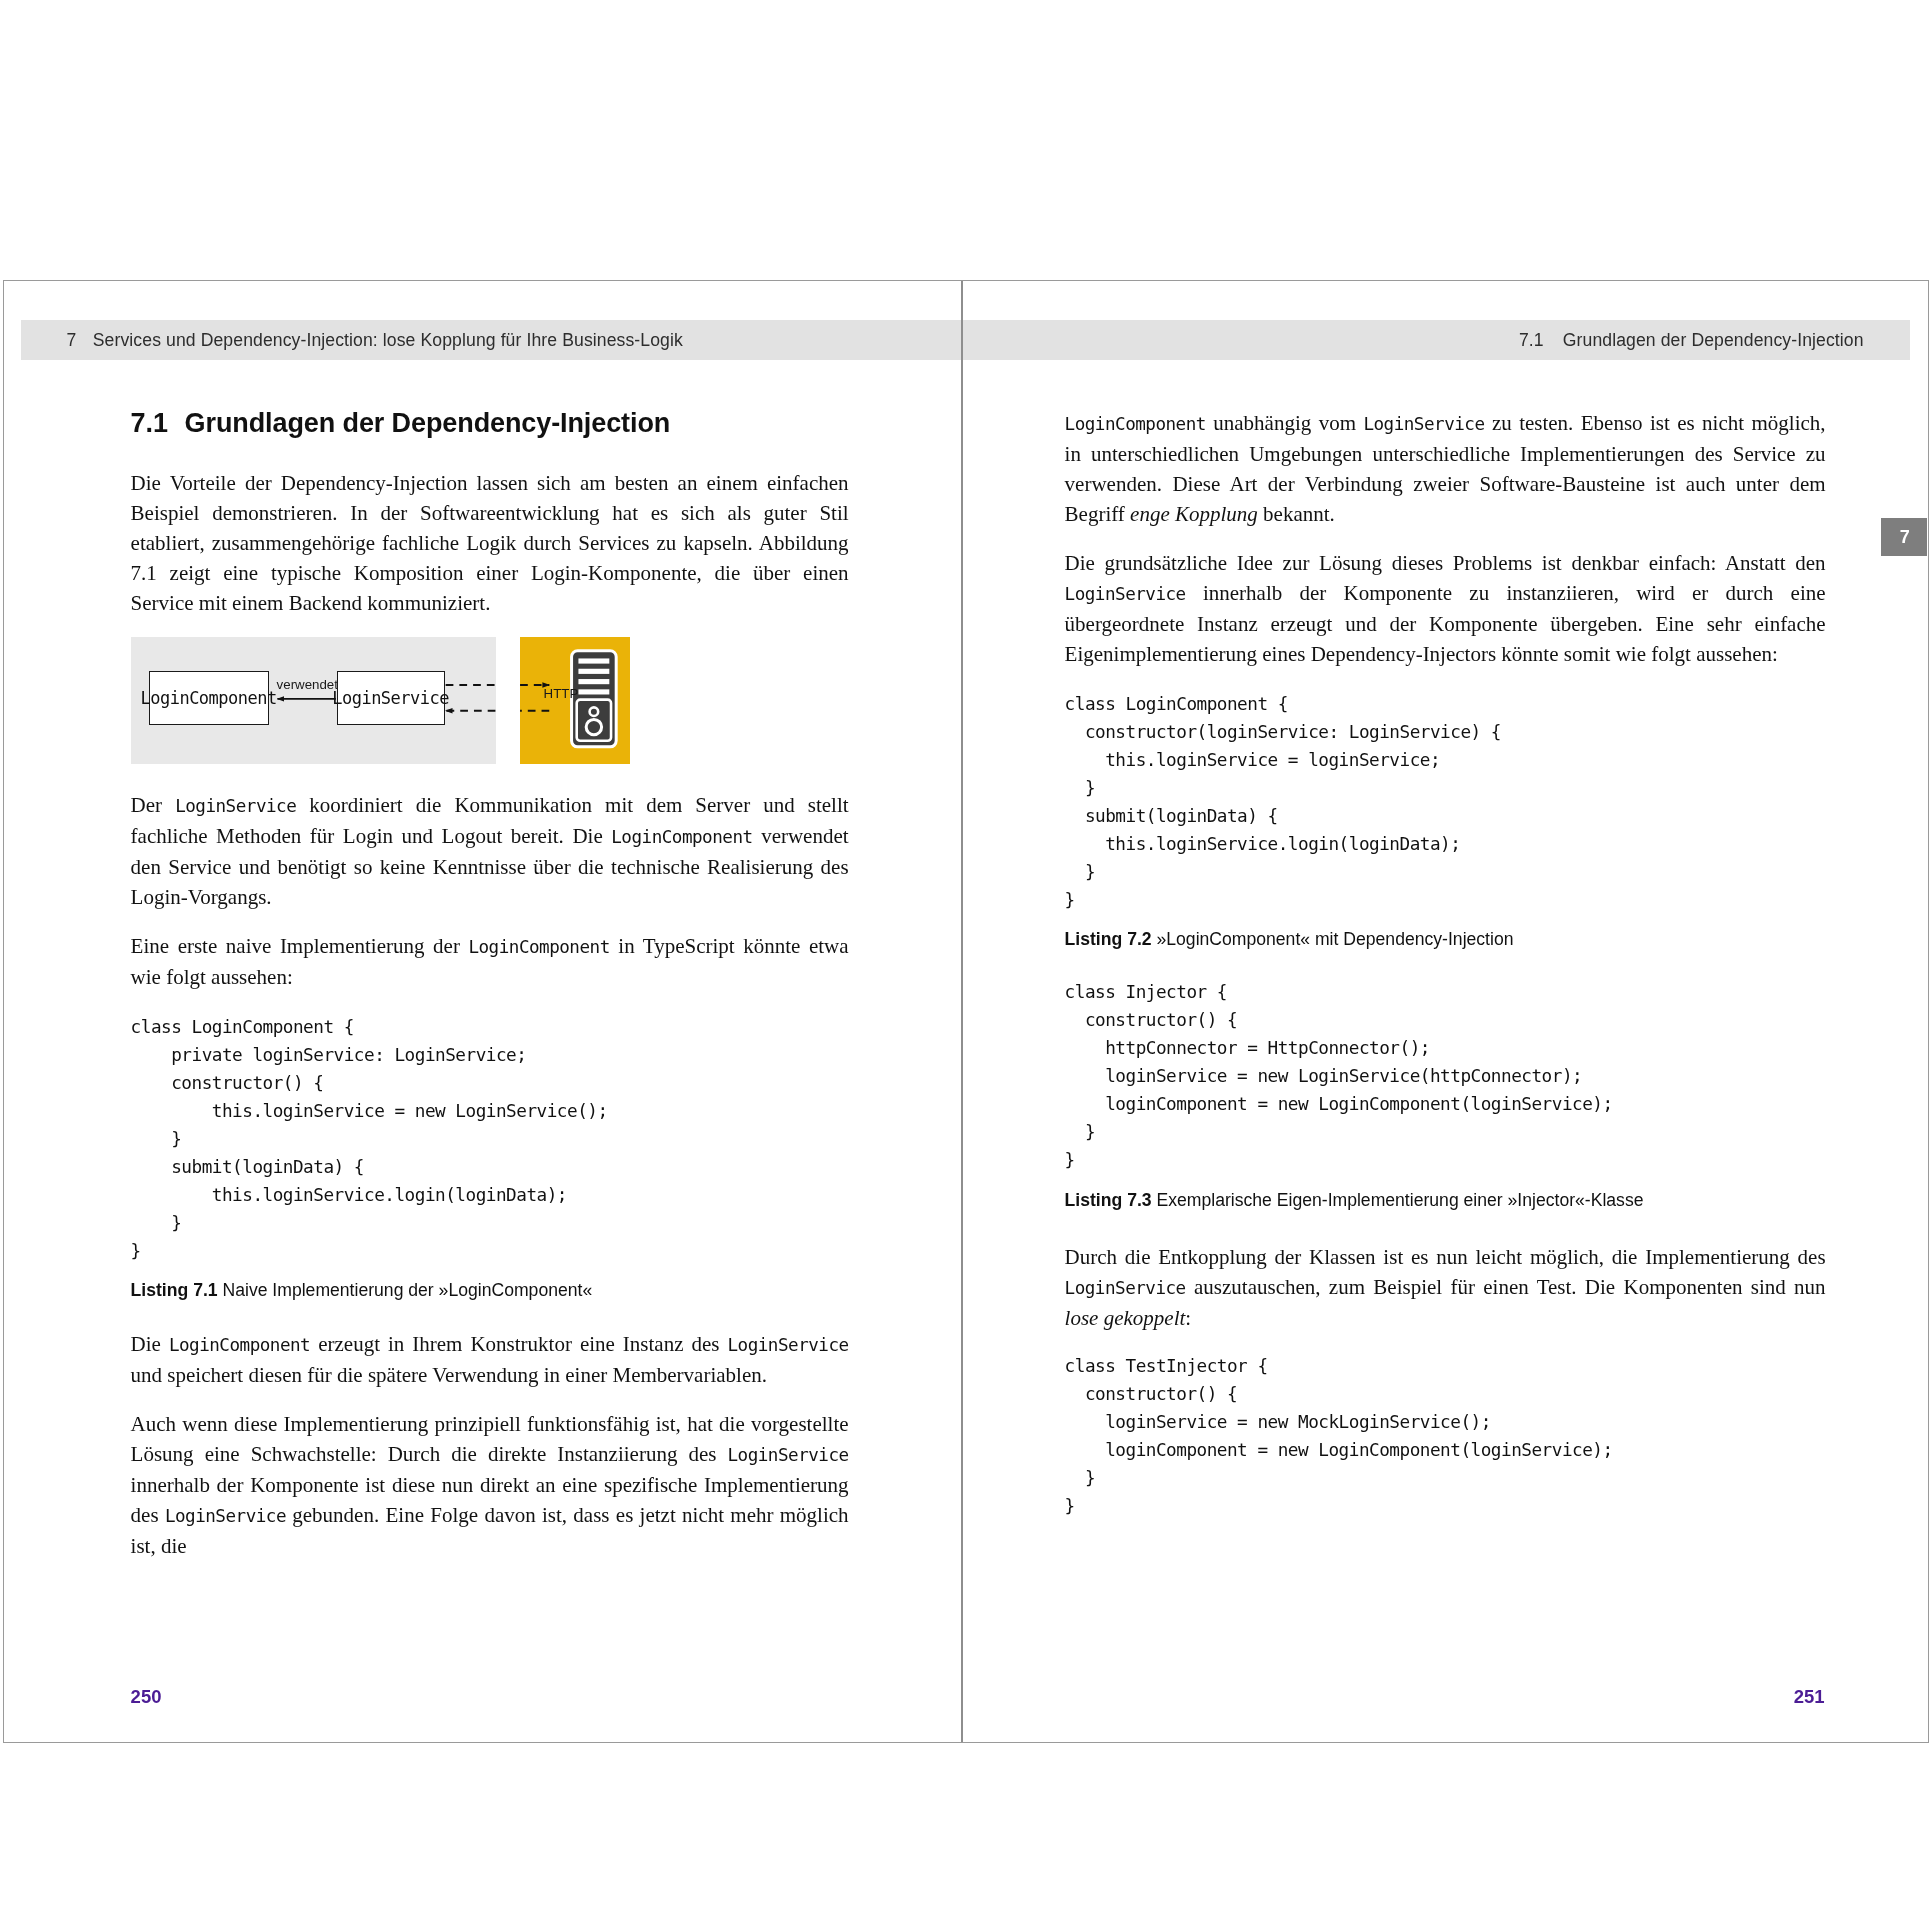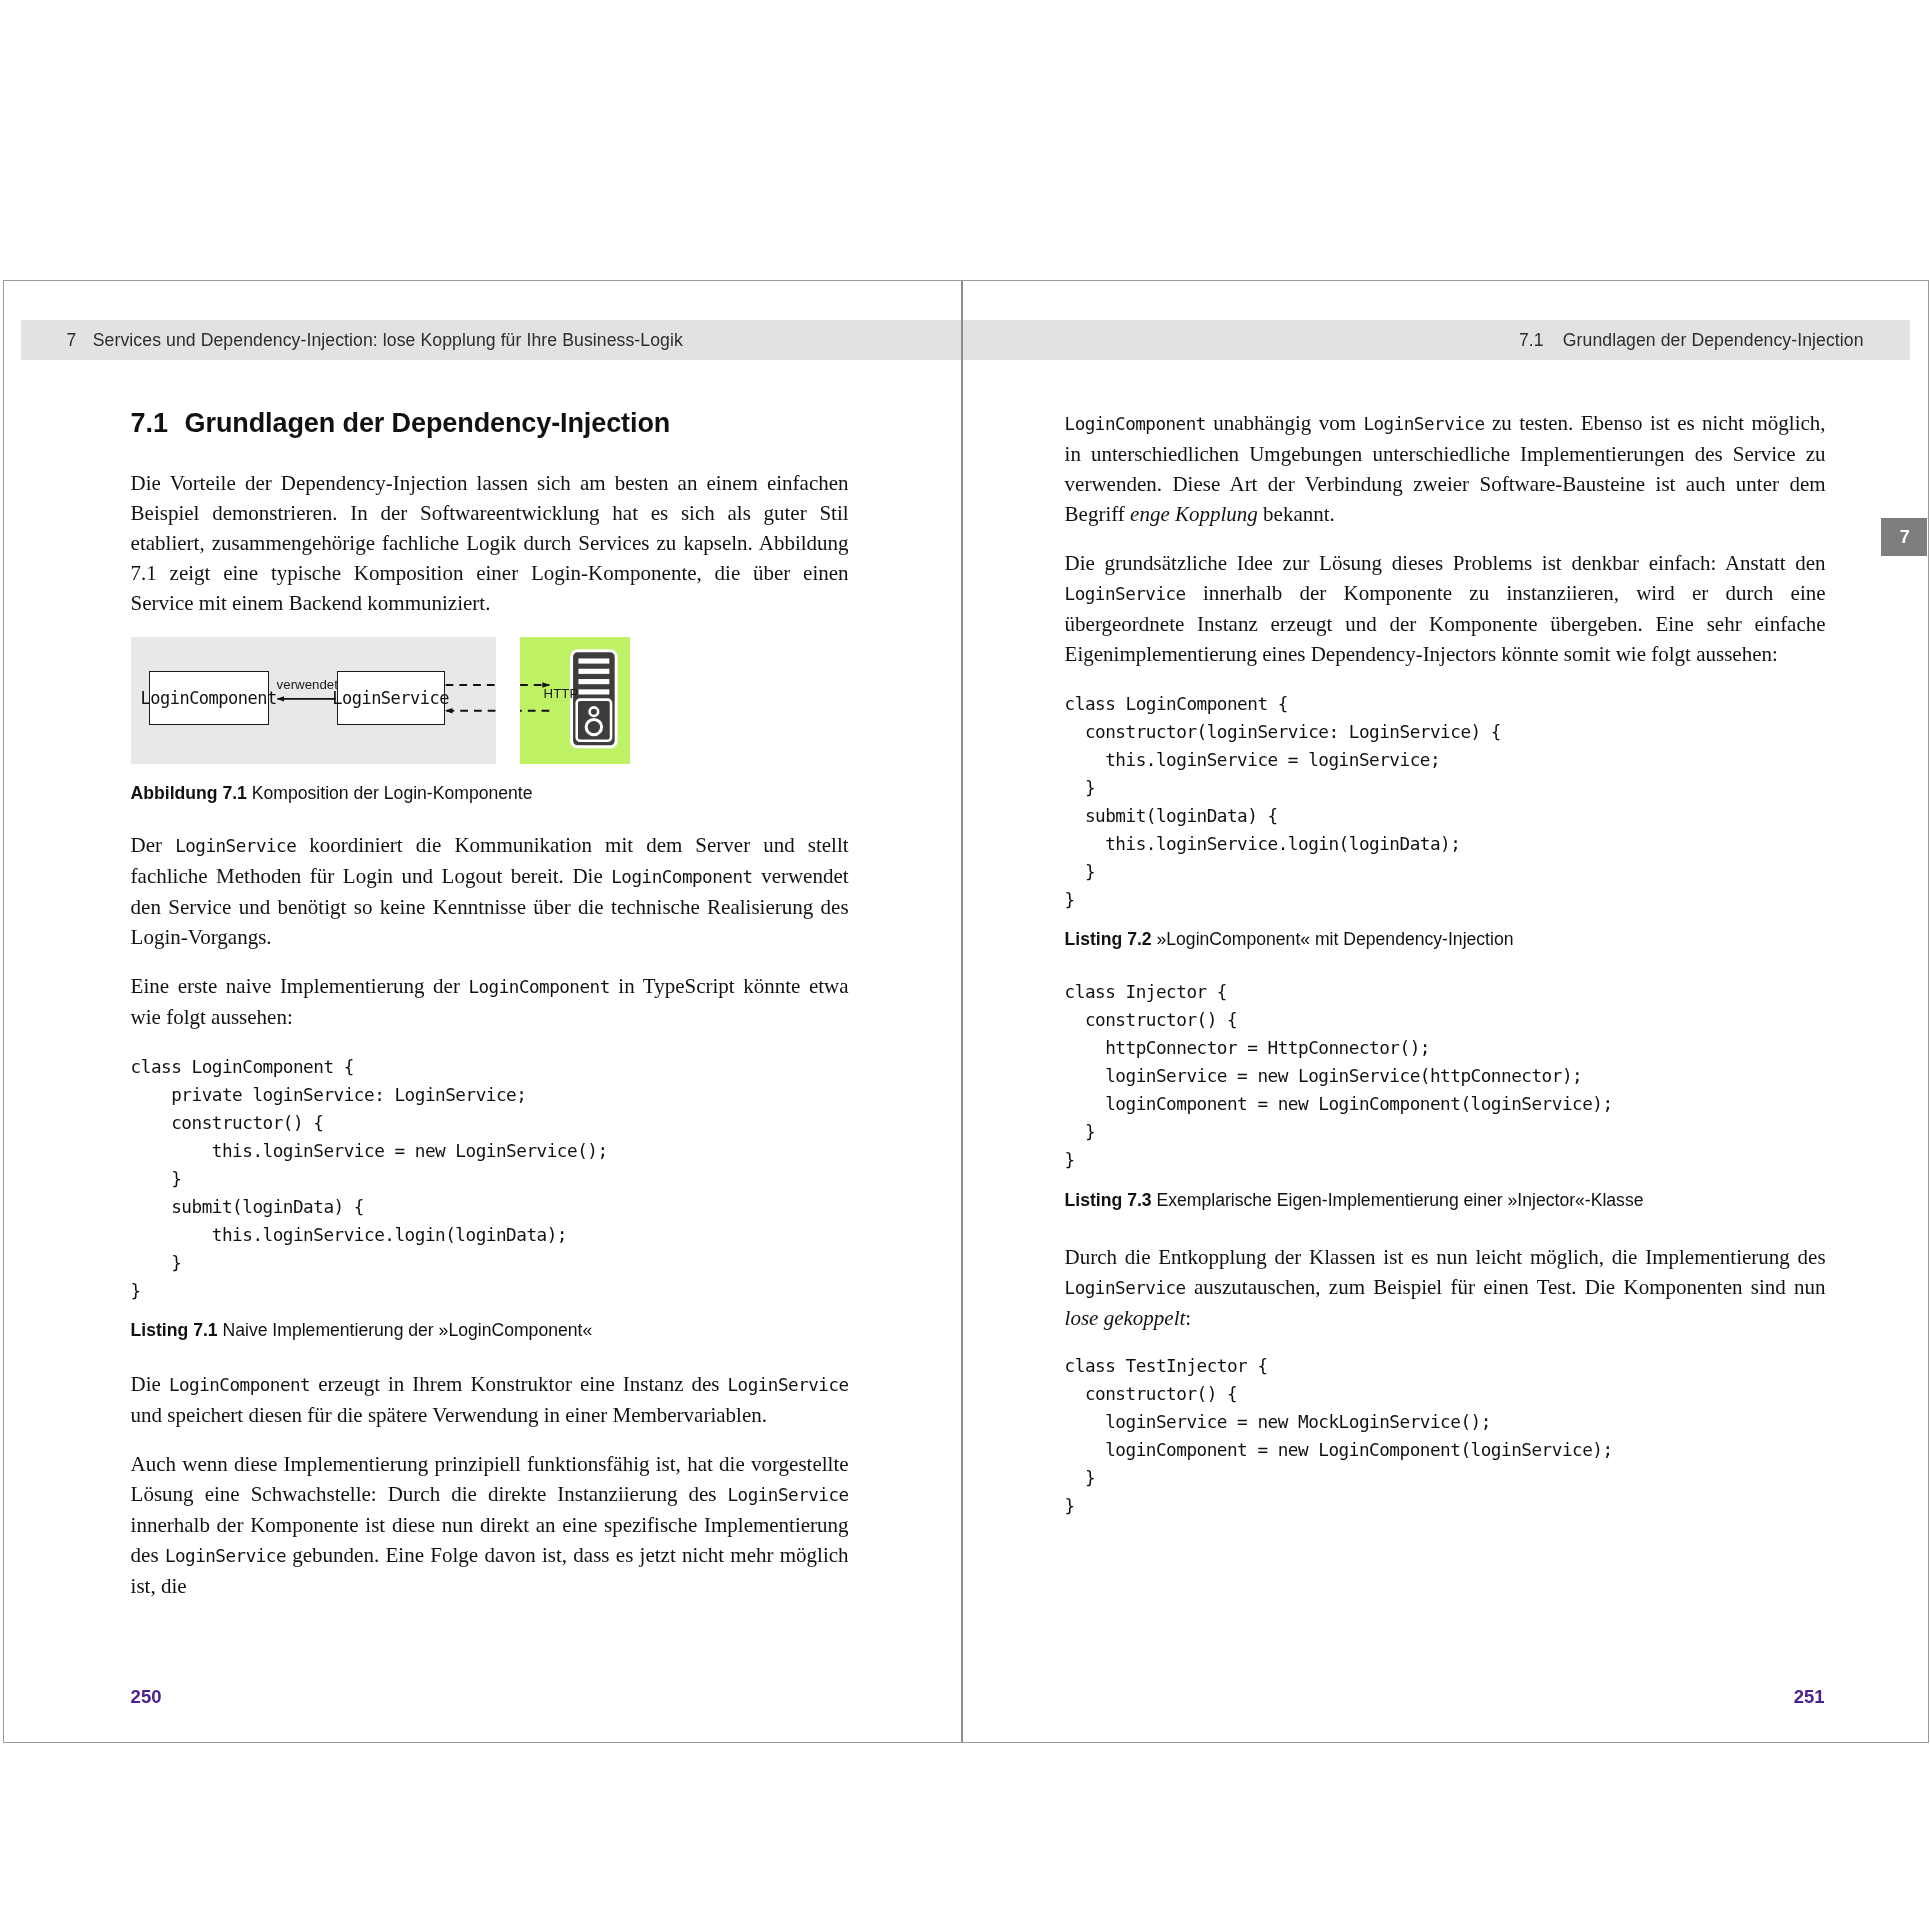--- a/index.html
+++ b/index.html
@@ -103,21 +103,21 @@
   .figure { margin: 6.9px 0 0 0; }
   .figwrap { display: flex; gap: 24px; }
   .fig-main {
     position: relative;
     width: 365px; height: 127px;
     background: #e8e8e8;
   }
   .fig-server {
     position: relative;
     width: 110px; height: 127px;
-    background: #bef264;
+    background: #eab308;
   }
   .uml-box {
     position: absolute;
     box-sizing: border-box;
     background: #ffffff;
     border: 1.7px solid #1a1a1a;
     display: flex;
     align-items: center;
     justify-content: center;
     font-family: "DejaVu Sans Mono", monospace;
@@ -227,24 +227,20 @@
               <rect x="68" y="49" width="36" height="6" fill="#ffffff"></rect>
               <rect x="68" y="61" width="36" height="6" fill="#ffffff"></rect>
               <rect x="66" y="73" width="40" height="48" rx="4" ry="4" fill="#3d3d3d" stroke="#ffffff" stroke-width="3"></rect>
               <circle cx="86" cy="87" r="5" fill="none" stroke="#ffffff" stroke-width="3"></circle>
               <circle cx="86" cy="105" r="9" fill="none" stroke="#ffffff" stroke-width="3.5"></circle>
             </svg>
             <div class="http-label">HTTP</div>
           </div>
 
         </div>
-        <div class="figcaption">
-          <span class="capnum">Abbildung 7.1</span>
-          <span>Komposition der Login-Komponente</span>
-        </div>
       </div>
 
       <p class="body" style="margin-top:26px;"><span>Der </span><code class="inl">LoginService</code><span> koordiniert die Kommunikation mit dem Server und stellt fachliche Methoden für Login und Logout bereit. Die </span><code class="inl">LoginComponent</code><span> verwendet den Service und benötigt so keine Kenntnisse über die technische Realisierung des Login-Vorgangs.</span></p>
 
       <p class="body"><span>Eine erste naive Implementierung der </span><code class="inl">LoginComponent</code><span> in TypeScript könnte etwa wie folgt aussehen:</span></p>
 
       <pre class="listing" style="margin-top:20.6px;">class LoginComponent {
     private loginService: LoginService;
     constructor() {
         this.loginService = new LoginService();

